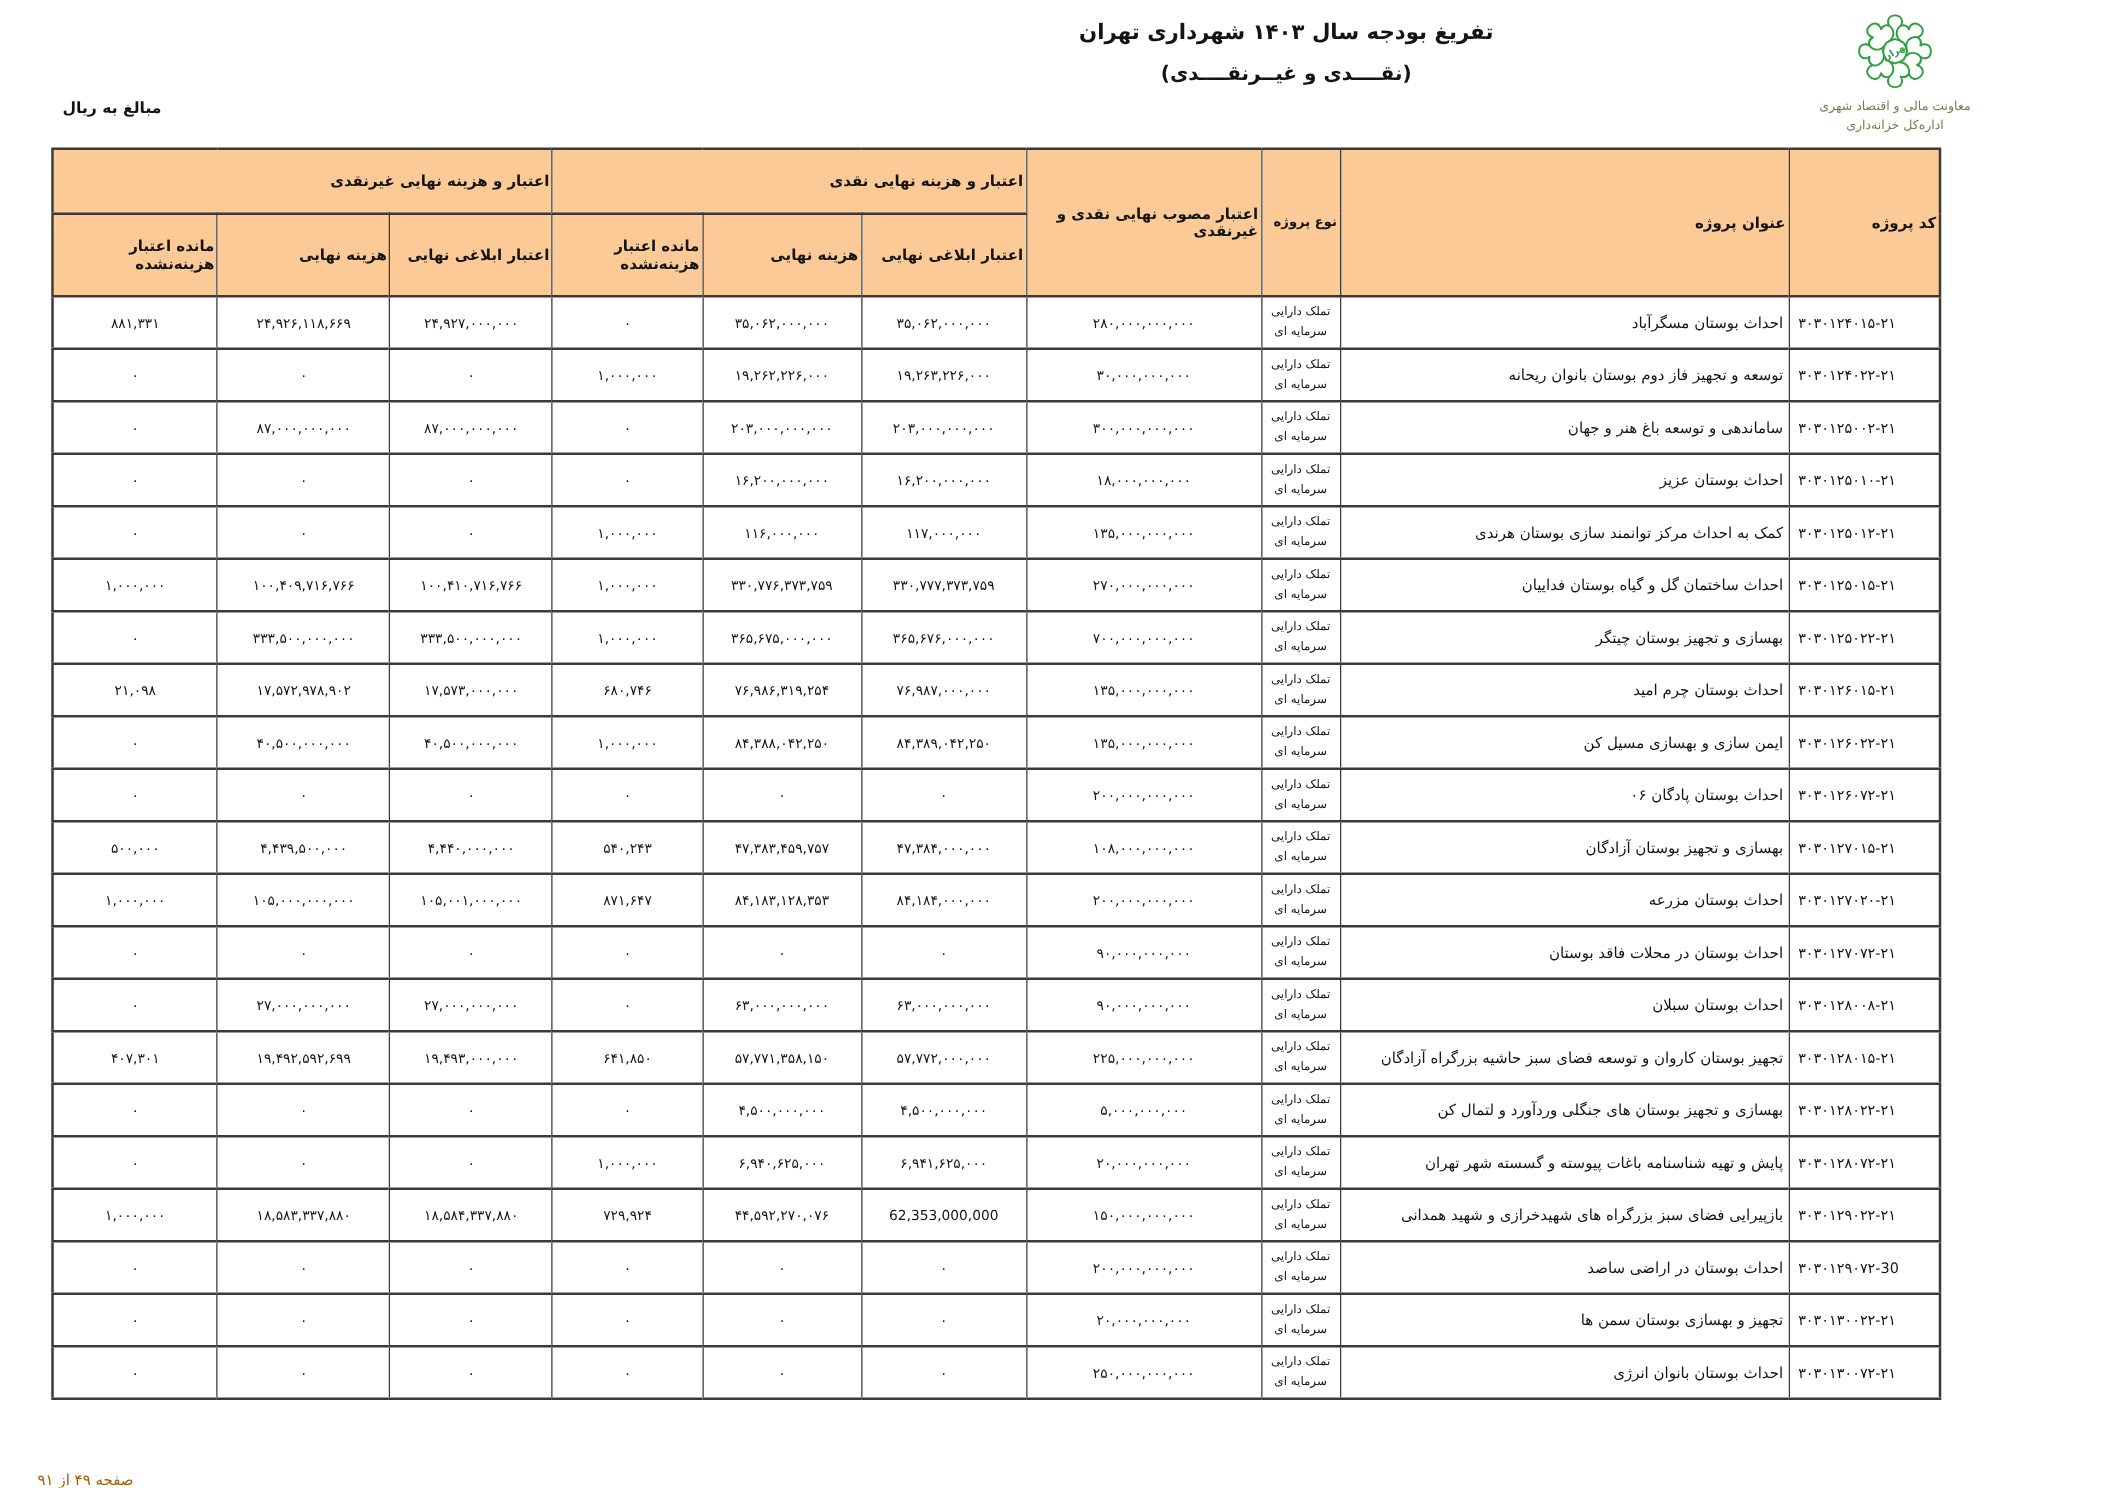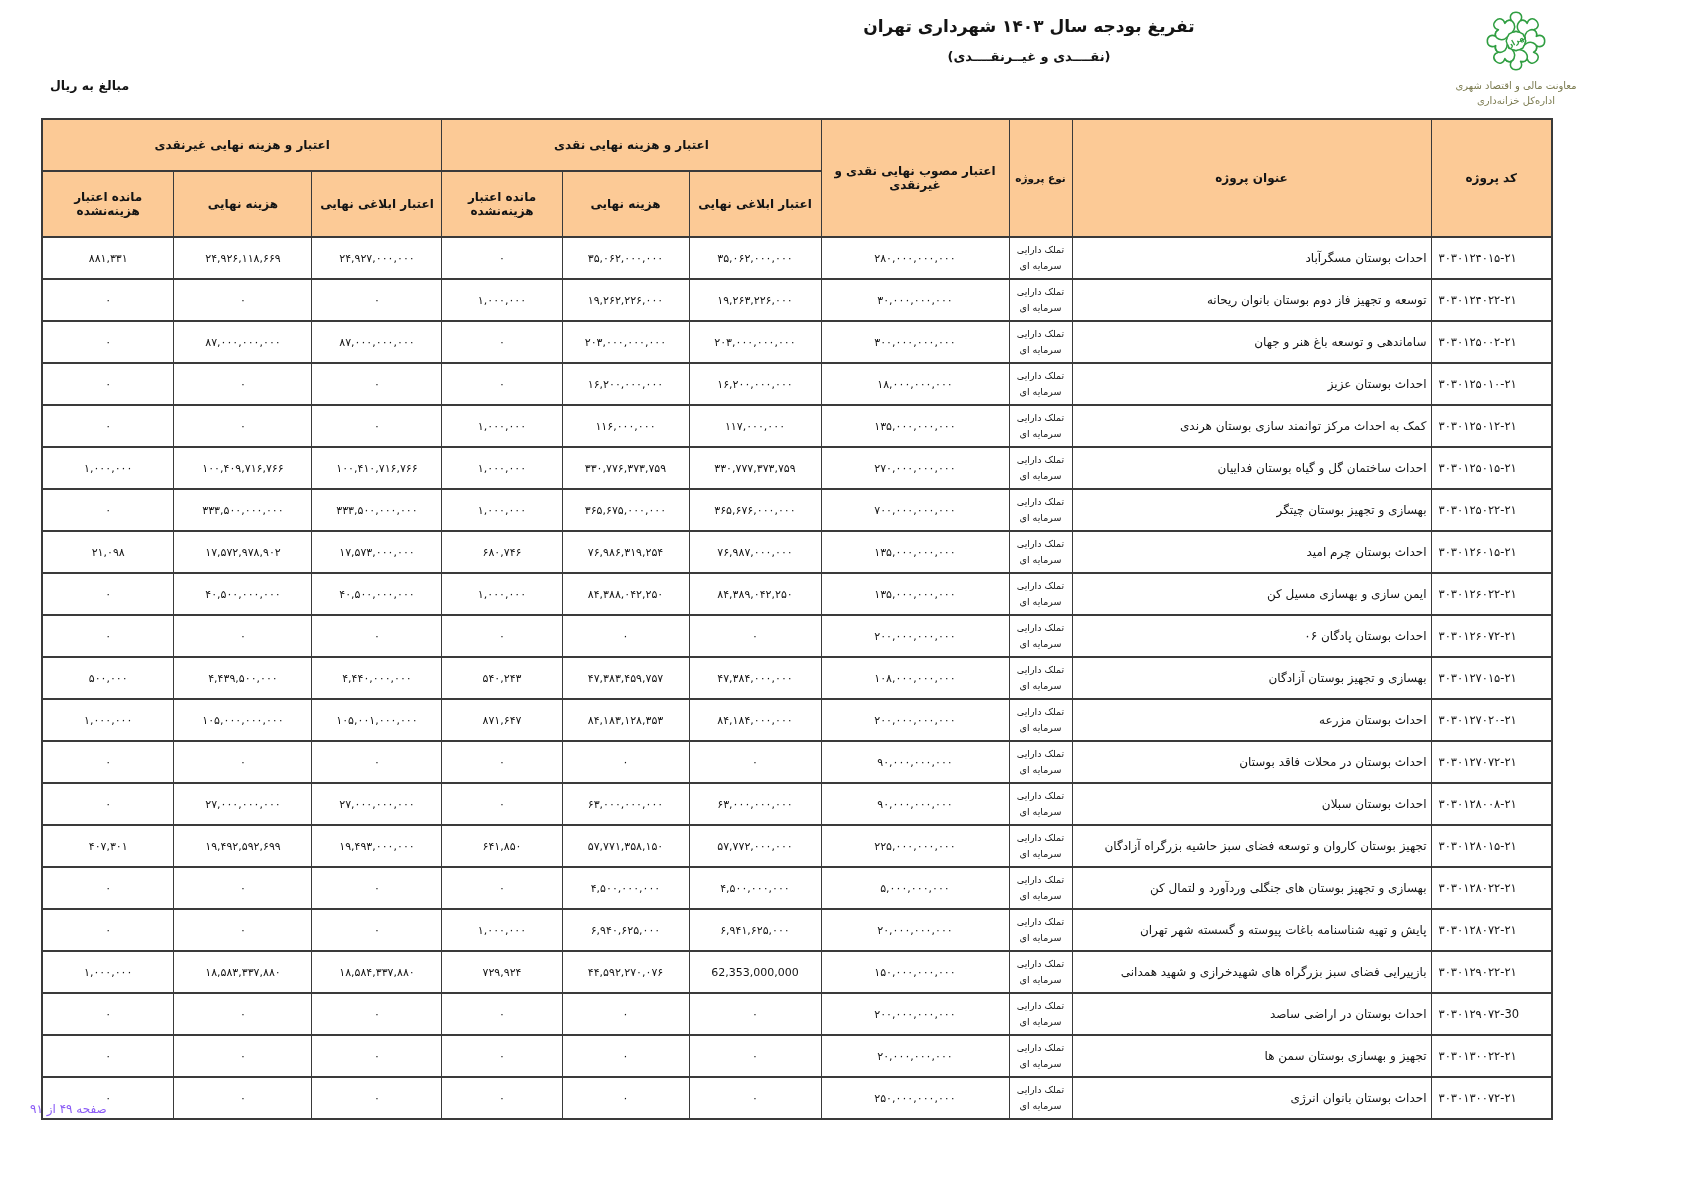--- a/index.html
+++ b/index.html
@@ -6,34 +6,34 @@
   body{
     width:1683px;height:1190px;position:relative;overflow:hidden;
     background:#ffffff;color:#141414;direction:rtl;
     font-family:"DejaVu Sans",sans-serif;
   }
   
   .titles{position:absolute;top:16px;left:1029px;transform:translateX(-50%);
           text-align:center;white-space:nowrap}
   .t1{font-size:17px;font-weight:bold;margin:0 0 13px 0}
   .t2{font-size:15px;font-weight:bold;margin:0 0 12px 0}
-  .t3{font-size:13px;font-weight:bold;margin:4px}
+  .t3{font-size:16px;font-weight:bold;margin:4px}
   .logo-block{position:absolute;top:6px;left:1418px;width:196px;text-align:center}
   .logo-block svg{display:block;margin:0 auto}
   .logo-caption{font-size:10px;line-height:15px;color:#7b7b50;margin-top:2px}
   .currency-note{position:absolute;top:78px;left:50px;font-size:12.5px;font-weight:bold}
-  .page-footer{position:absolute;top:1102px;left:30px;font-size:12px;color:#8b5cf6}
+  .page-footer{position:absolute;top:1177px;left:30px;font-size:12px;color:#a16207}
 
   
   .table-wrap{position:absolute;top:118px;right:130px;left:43px;width:1510px}
   table{border-collapse:collapse;table-layout:fixed;width:1510px;direction:rtl;
         border:2px solid #3a3a3a}
   th,td{border-style:solid;border-color:#3a3a3a;border-width:2px 1px;
         overflow:hidden;vertical-align:middle}
-  thead th{background:#fcca96;font-weight:bold;font-size:12px;text-align:center;
+  thead th{background:#fcca96;font-weight:bold;font-size:12px;text-align:right;
            padding:18px 2px}
   thead tr.hrow1{height:24px}
   thead tr.hrow2{height:46px}
   tbody tr{height:42px}
   td.num{font-size:11px;text-align:center;padding:0 2px}
   td.code{font-size:11.5px;text-align:left;padding-left:7px}
   td.ptitle{font-size:12px;text-align:right;padding-right:4px;padding-left:6px}
   td.ptype{font-size:9.5px;text-align:center;line-height:1.65;padding:0 2px}
 </style>
 </head>

